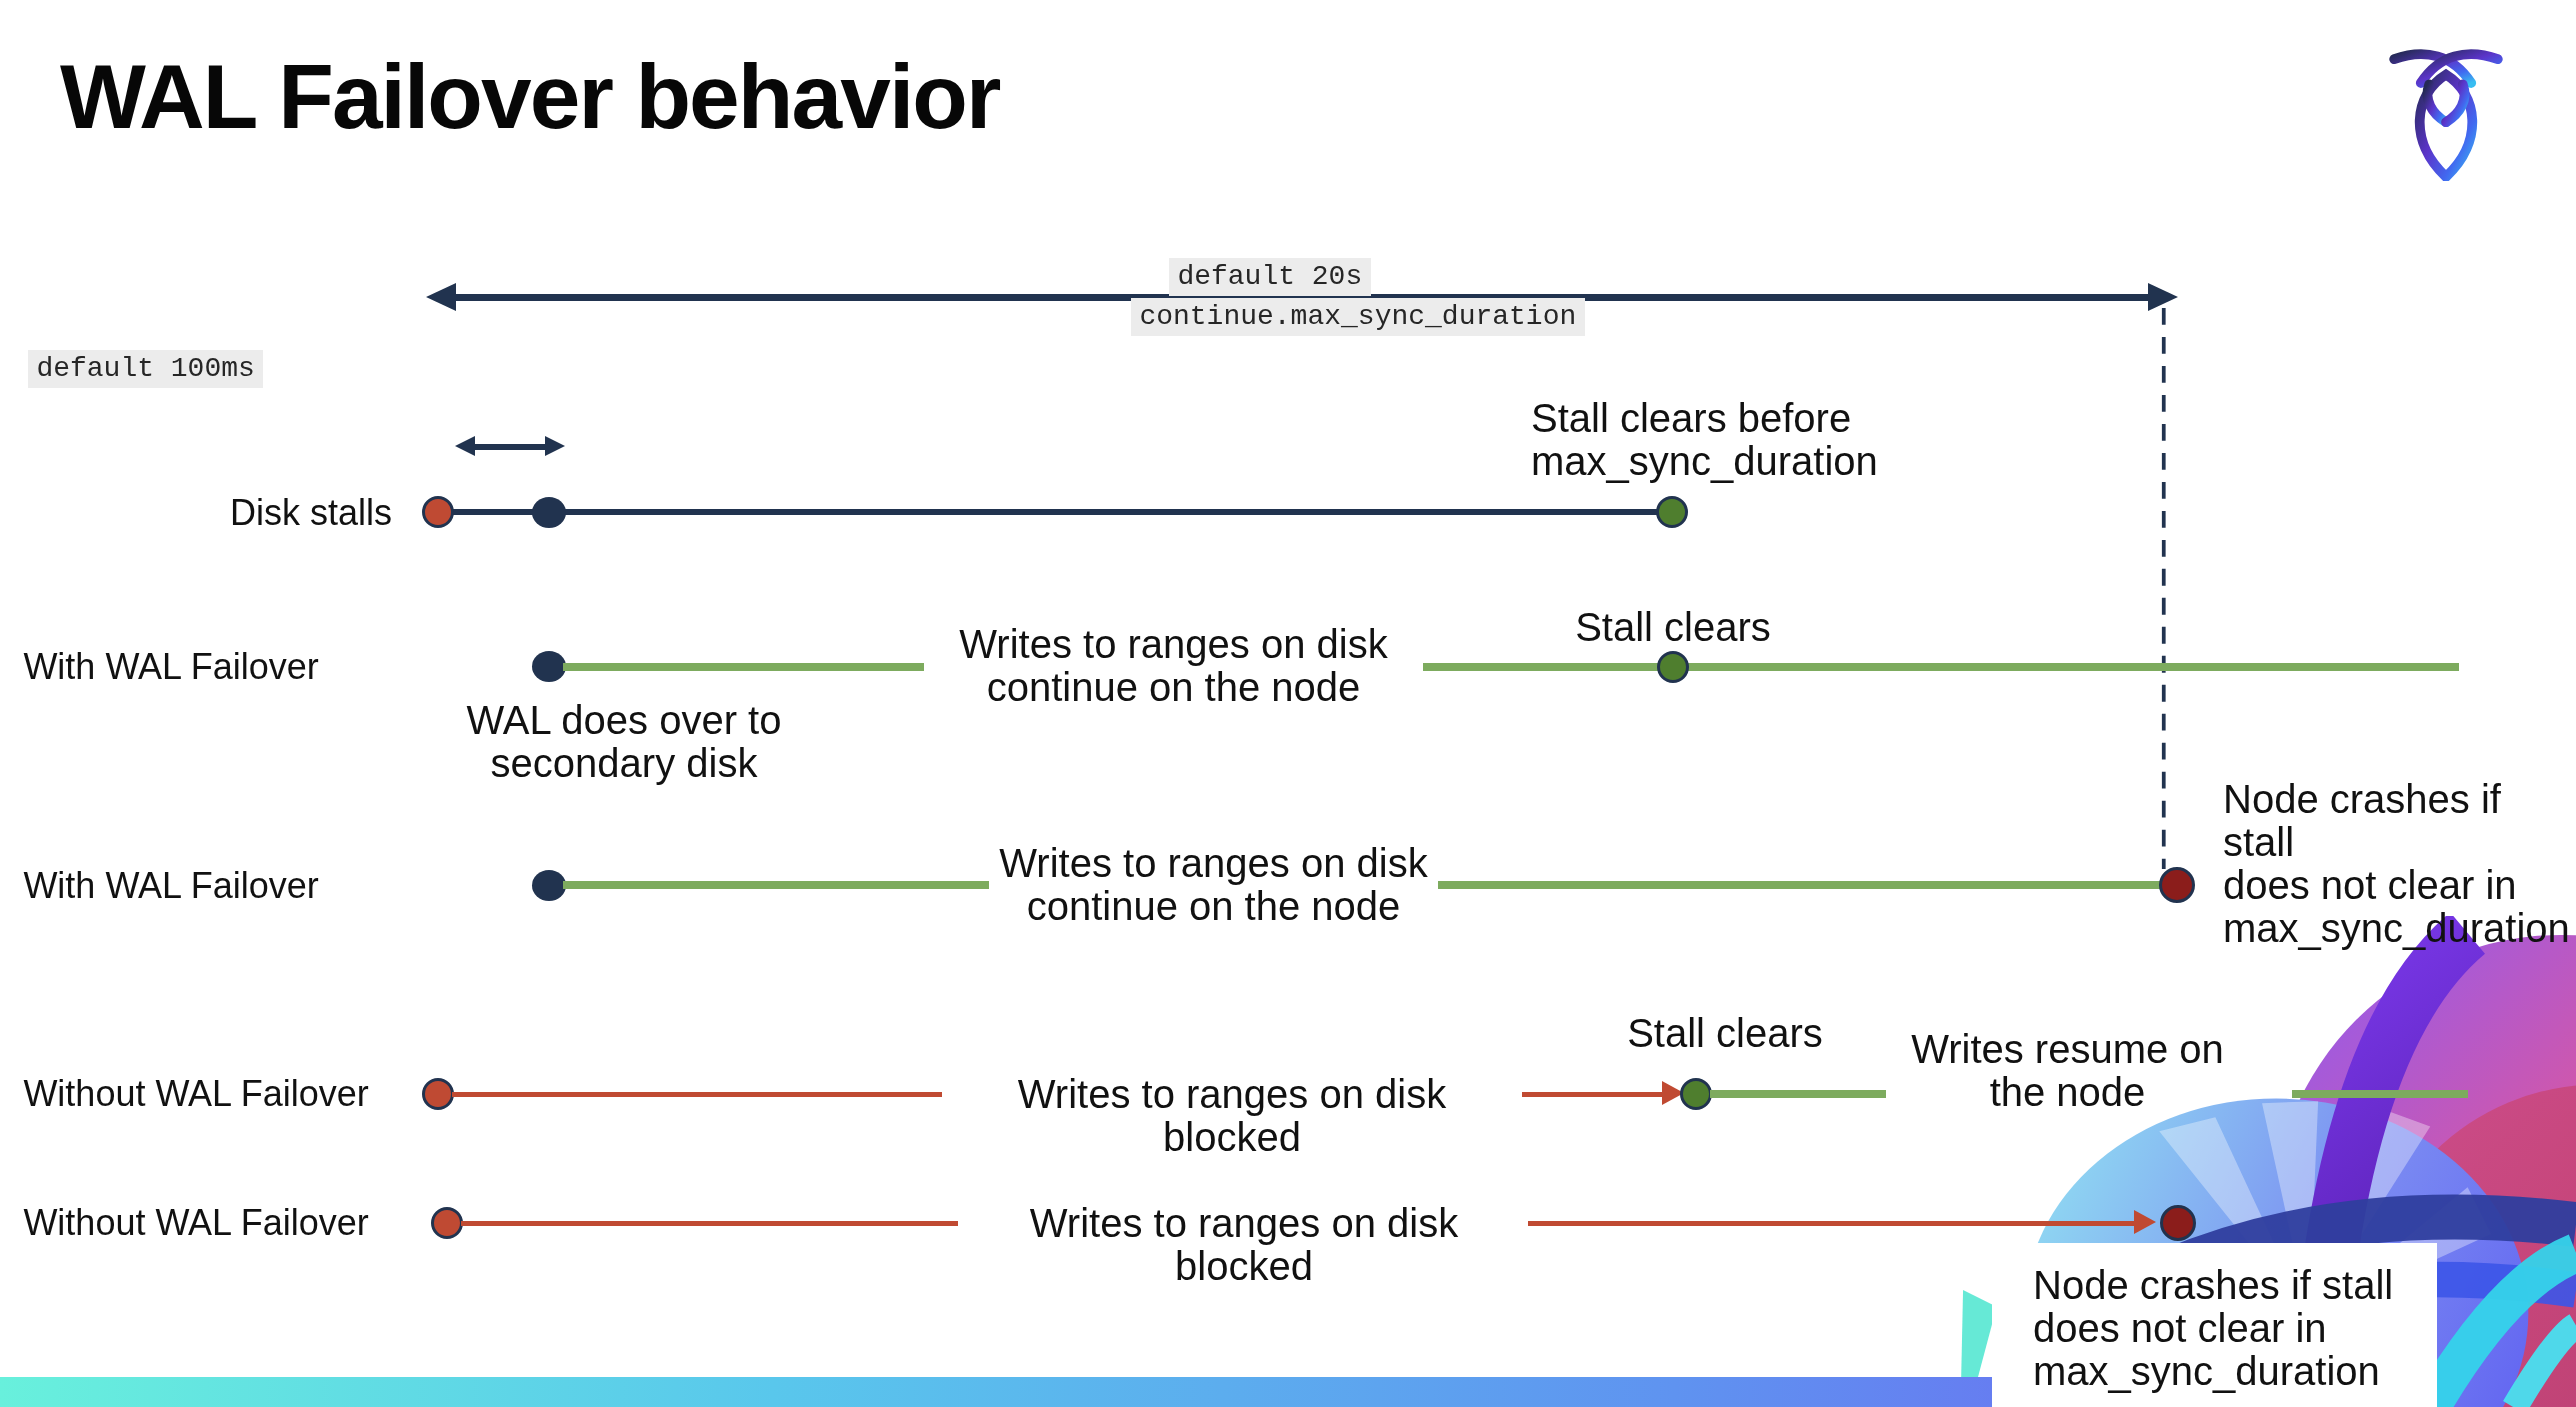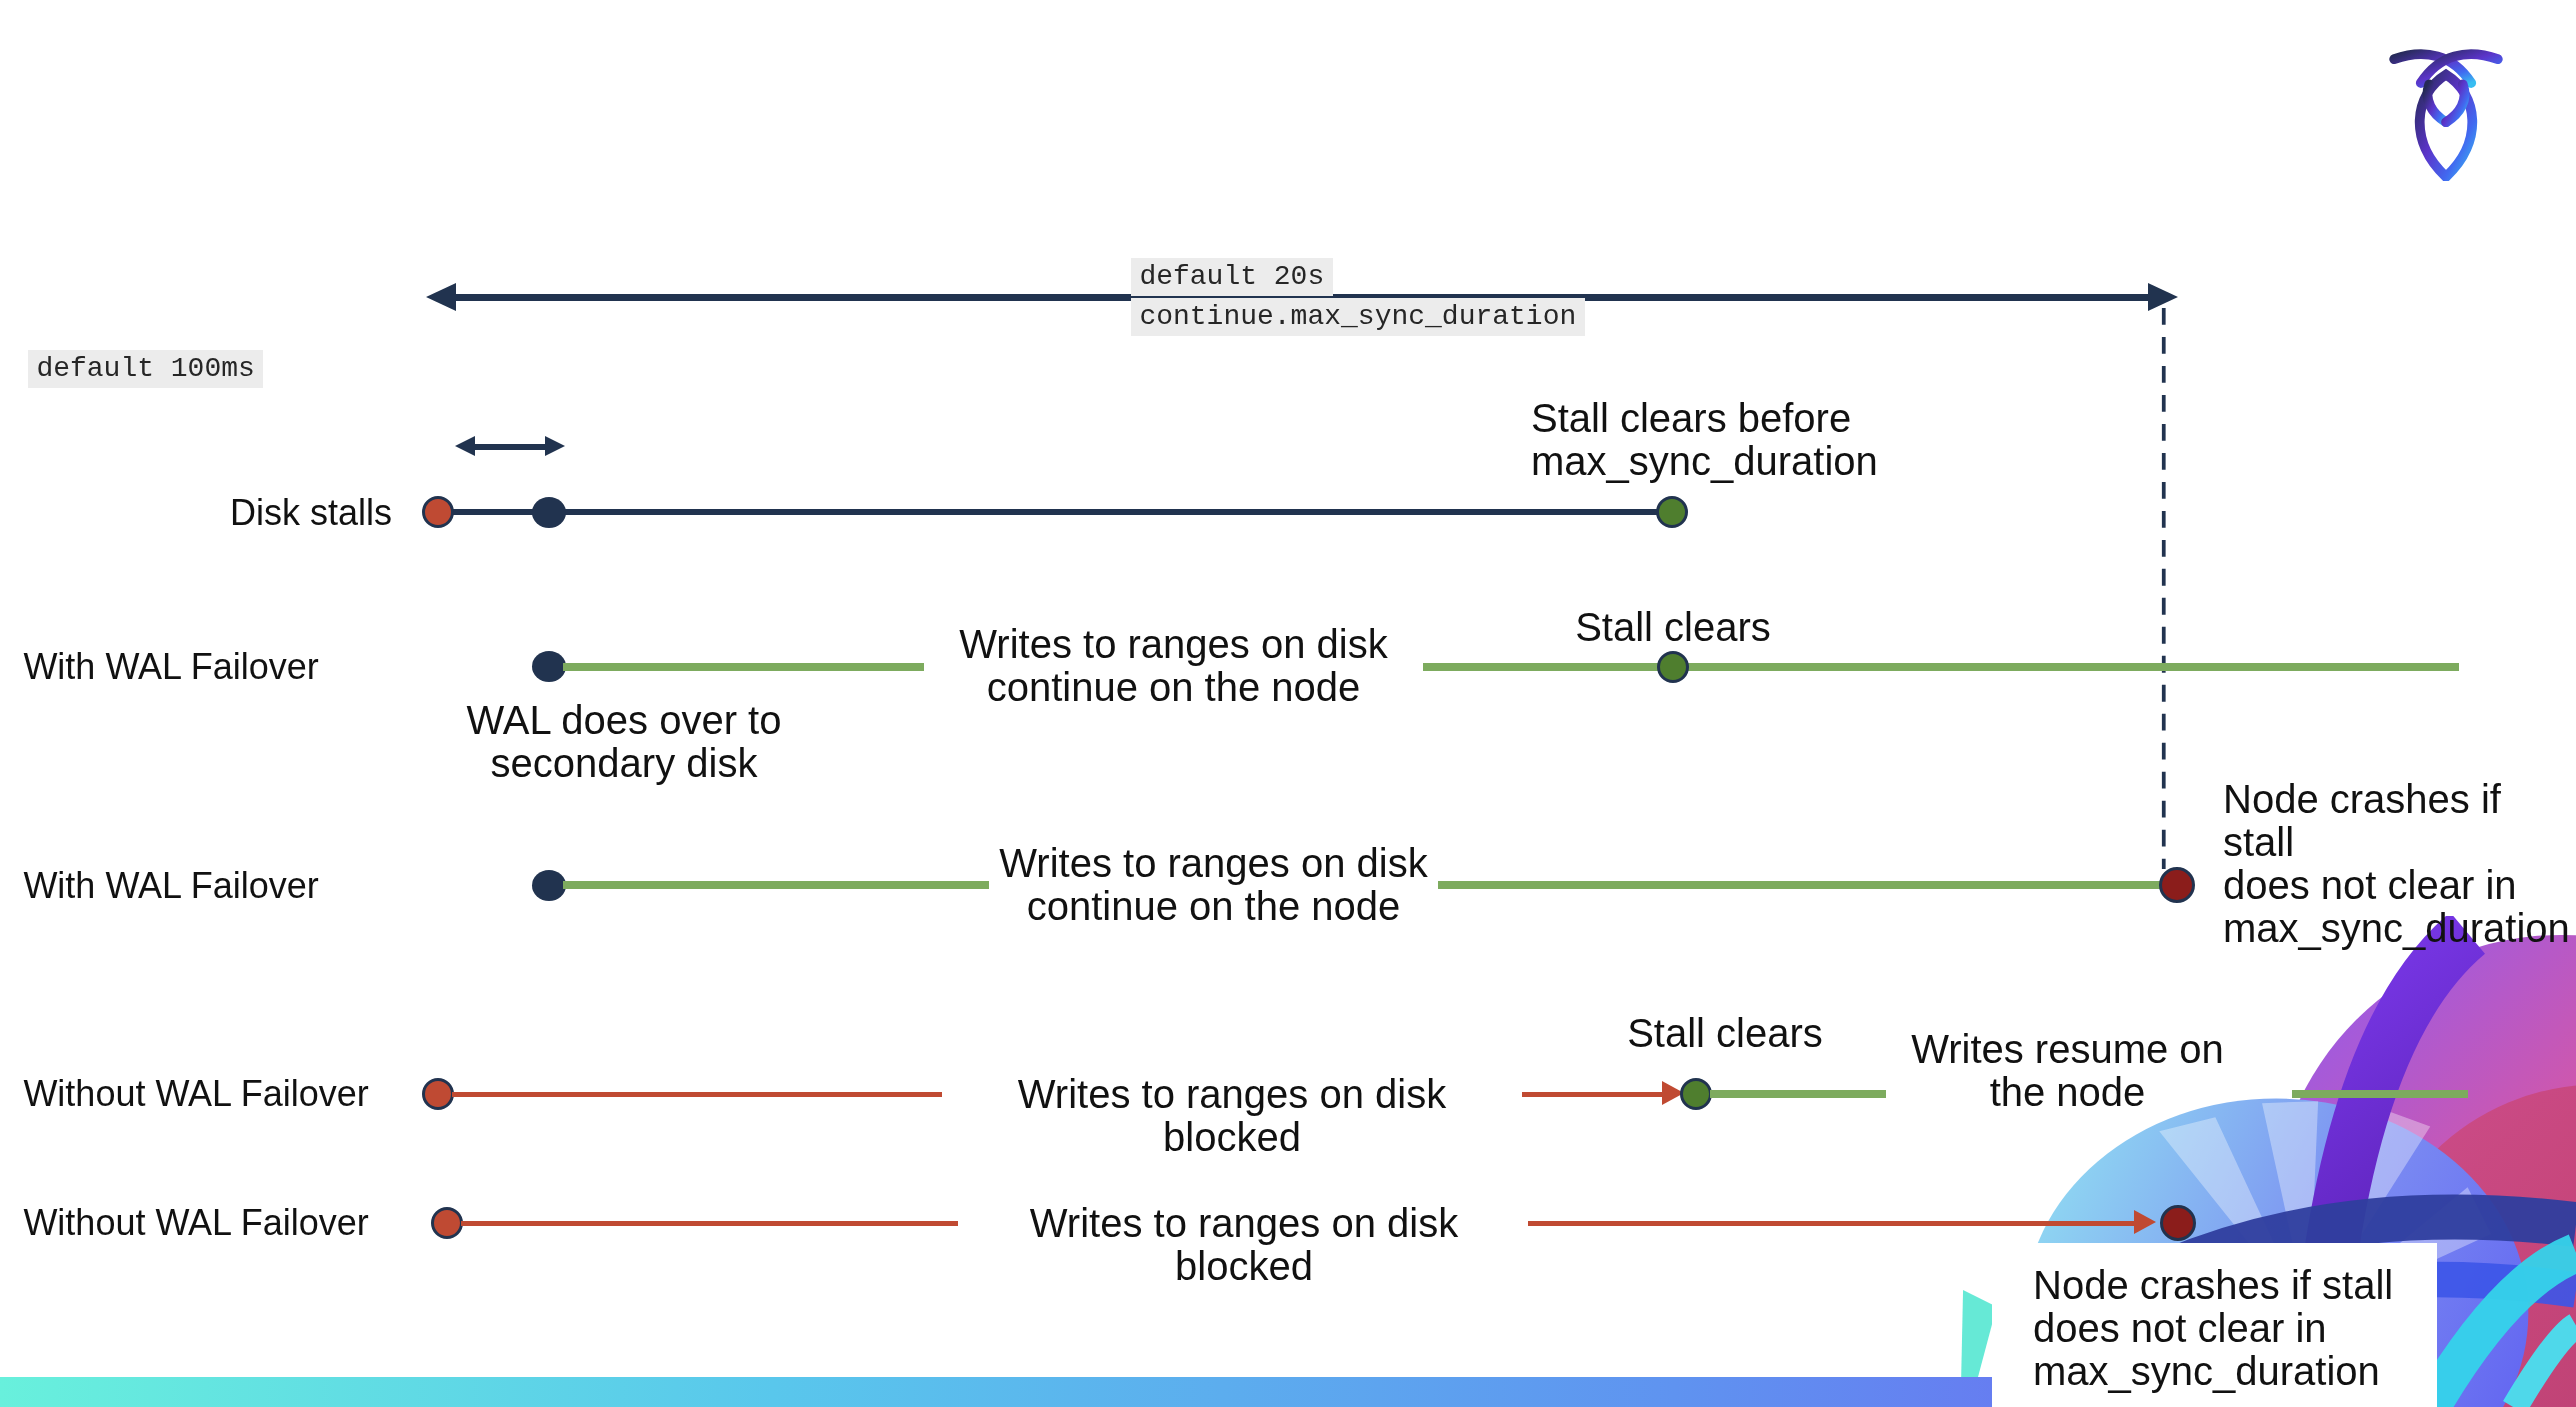--- a/index.html
+++ b/index.html
@@ -39,20 +39,21 @@
   
   #deco{left:1907px;top:916px;z-index:2;}
   #dash-svg{left:2160px;top:308px;z-index:3;}
   #logo{left:2389px;top:41px;z-index:4;}
 </style>
 </head>
 <body>
 
 <div id="slide">
 
+  <div id="title" class="abs">WAL Failover behavior</div>
 
   <svg id="logo" class="abs" width="114" height="140" viewBox="0 0 80 100">
     <defs>
       <linearGradient id="lg" x1="0" y1="0" x2="1" y2="1">
         <stop offset="0" stop-color="#252a56"></stop>
           <stop offset="0.45" stop-color="#5b34c9"></stop>
         <stop offset="0.75" stop-color="#4169f0"></stop>
           <stop offset="1" stop-color="#38bdf1"></stop>
       </linearGradient>
     </defs>
@@ -103,21 +104,21 @@
     <path d="M 250 440 Q 480 365 716 400" fill="none" stroke="#3c55e8" stroke-width="38" opacity="0.9"></path>
     <path d="M 560 526 Q 640 390 716 360" fill="none" stroke="#35d3ea" stroke-width="42" opacity="0.95"></path>
     <path d="M 650 526 Q 695 450 716 438" fill="none" stroke="#49e0f0" stroke-width="28" opacity="0.95"></path>
     <polygon points="60,400 96,418 76,493 58,493" fill="#55e7d2" opacity="0.9"></polygon>
   </svg>
 
   <div class="abs hline navyline" style="left:452px;top:294px;width:1697px;"></div>
   <div class="abs tri tri-left-navy" style="left:426px;top:283px;"></div>
   <div class="abs tri tri-right-navy" style="left:2148px;top:283px;"></div>
 
-  <span class="abs code" style="left:1131px;top:258px;">default 20s</span>
+  <span class="abs code" style="left:1169px;top:258px;">default 20s</span>
   <span class="abs code" style="left:1131px;top:298px;">continue.max_sync_duration</span>
 
   <span class="abs code" style="left:28px;top:350px;">default 100ms</span>
 
   <div class="abs hline navyline" style="left:472px;top:444px;width:77px;height:5.6px;"></div>
   <div class="abs tri tri-left-navy-sm" style="left:455px;top:436px;"></div>
   <div class="abs tri tri-right-navy-sm" style="left:545px;top:436px;"></div>
 
   <svg id="dash-svg" class="abs" width="7.5" height="561" viewBox="0 0 8 600">
     <line x1="4" y1="0" x2="4" y2="600" stroke="#21334f" stroke-width="4" stroke-dasharray="18 13"></line>

